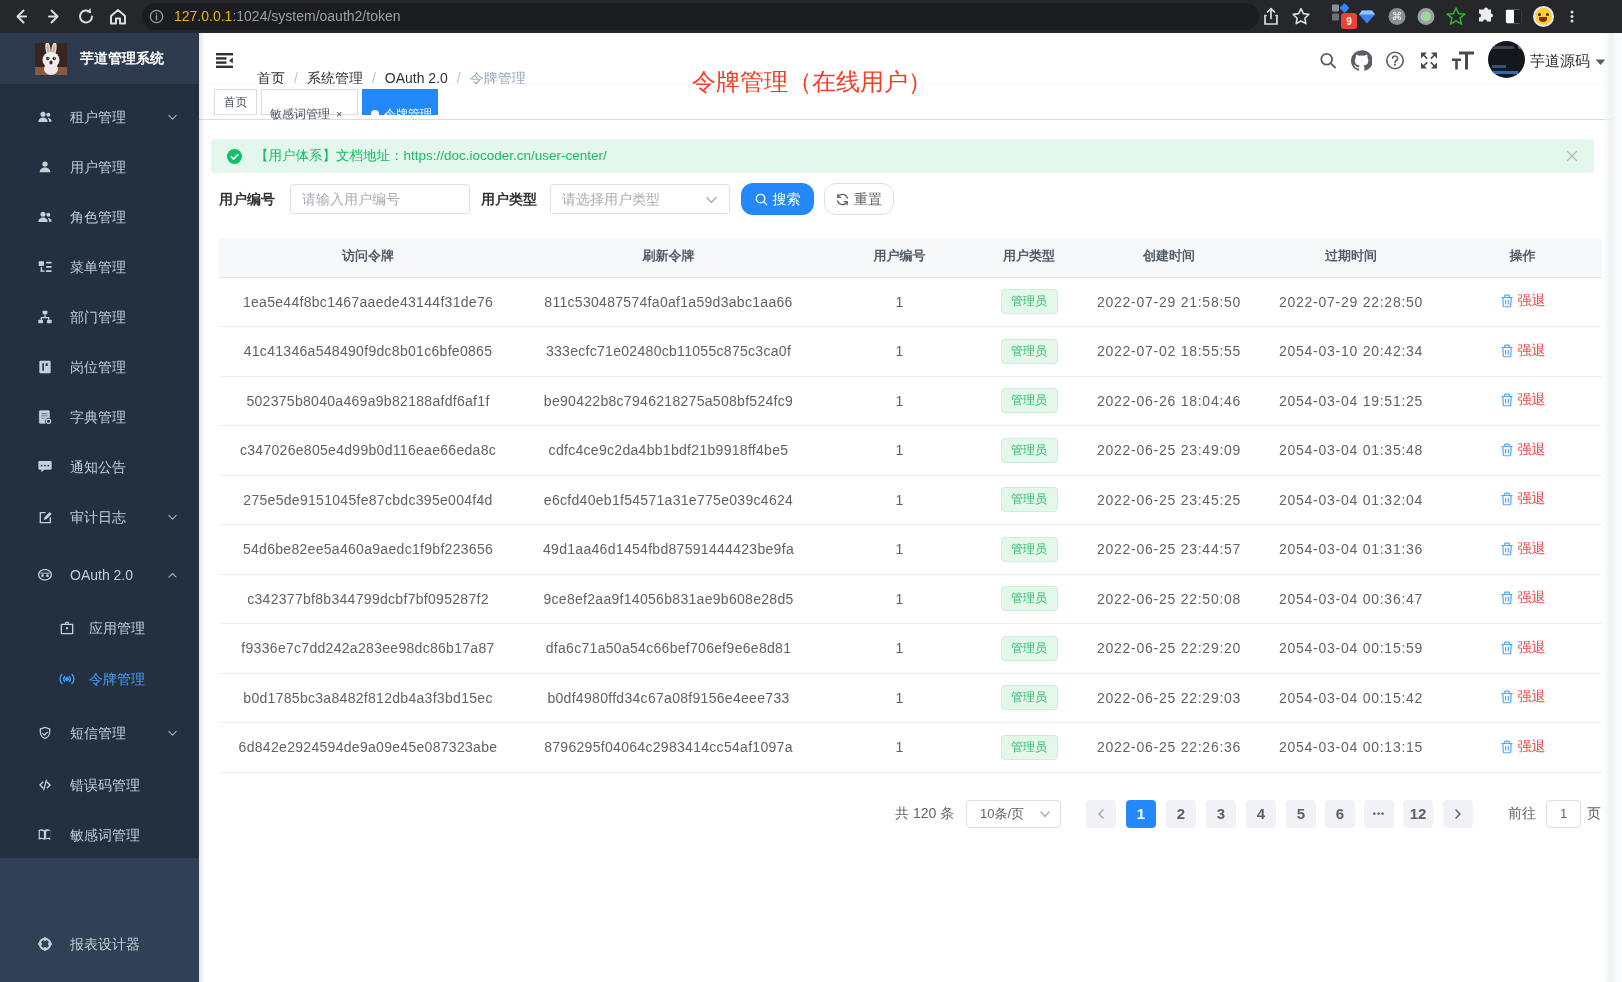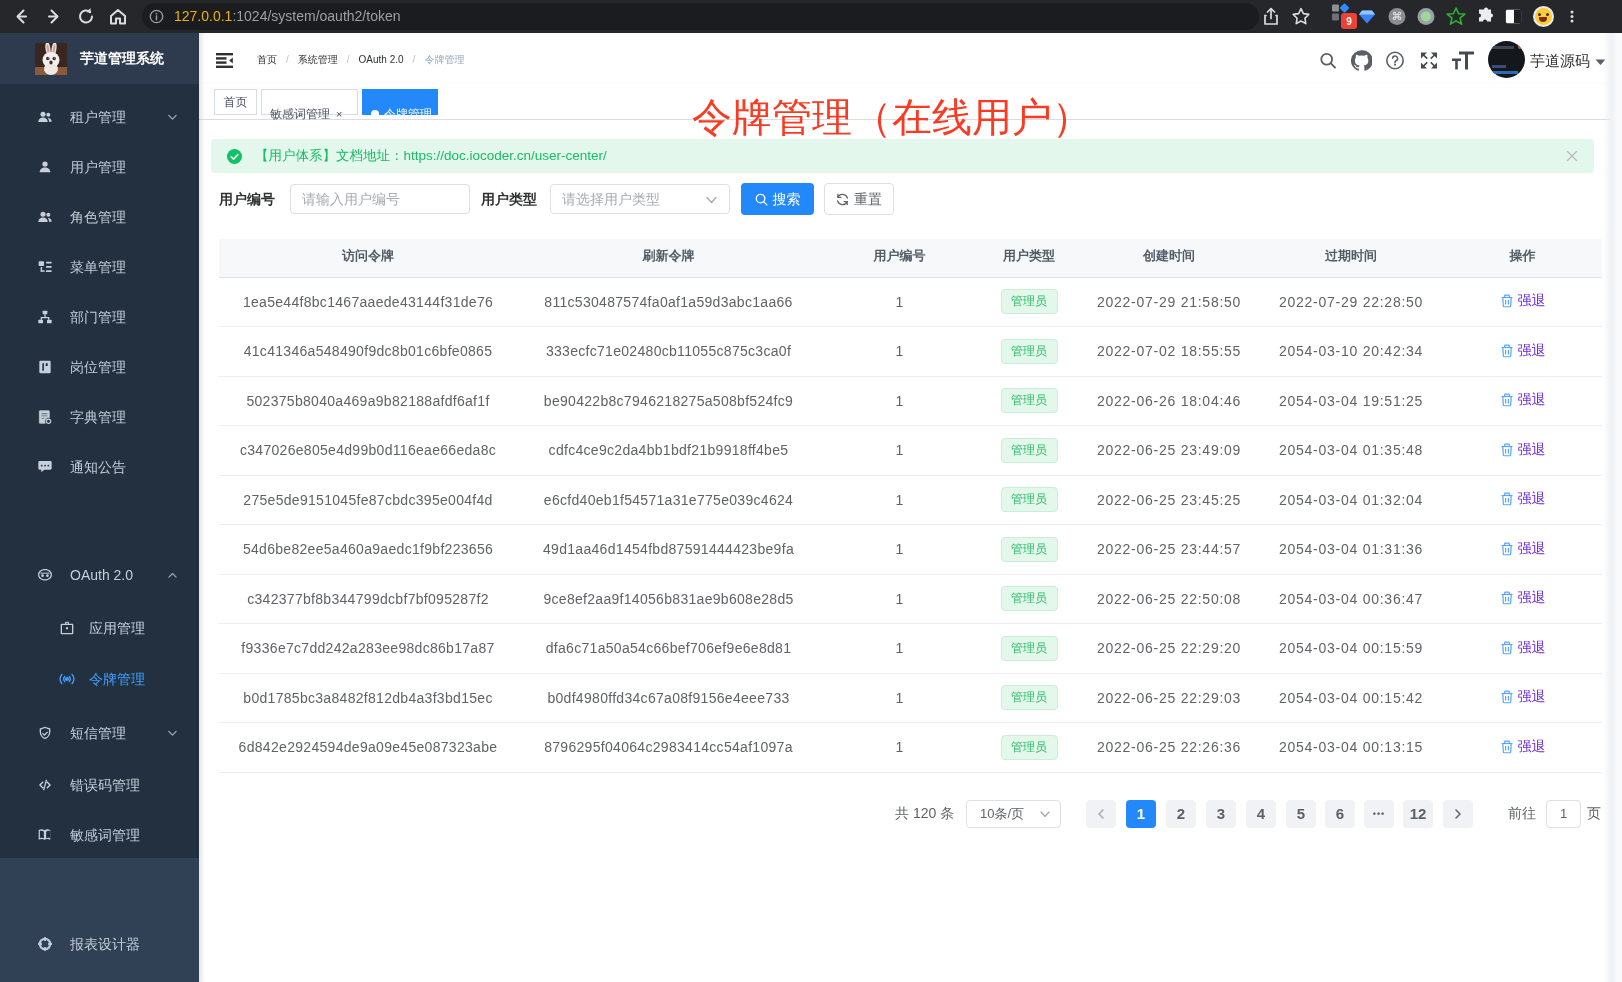--- a/index.html
+++ b/index.html
@@ -23,21 +23,21 @@
 .mi { position:absolute; left:0; width:199px; height:50px; color:#c5ced9; font-size:14px; }
 .mi .txt { position:absolute; left:70px; top:0; line-height:50px; white-space:nowrap; }
 .mi .ico { position:absolute; left:37px; top:17px; width:16px; height:16px; }
 .mi.sub .ico { left:59px; }
 .mi.sub .txt { left:89px; }
 .mi.active { color:#409eff; }
 .mi .arr { position:absolute; right:22px; top:21px; width:9px; height:9px; }
 
 
 .navbar { position:absolute; left:199px; top:33px; width:1423px; height:51px; background:#fff; box-shadow:0 1px 3px rgba(0,21,41,.08); }
-.bc { position:absolute; top:1px; height:51px; line-height:51px; font-size:10px; color:#303133; white-space:nowrap; }
+.bc { position:absolute; top:20px; height:51px; line-height:51px; font-size:14px; color:#303133; white-space:nowrap; }
 .bc .sep { color:#c0c4cc; margin:0 9px; }
 .bc .last { color:#97a8be; }
 .nico { position:absolute; top:2px; height:51px; display:flex; align-items:center; justify-content:center; color:#5a5e66; }
 
 
 .tags { position:absolute; left:199px; top:84px; width:1423px; height:36px; background:#fff; border-bottom:1px solid #d8dce5; box-shadow:0 1px 3px 0 rgba(0,0,0,.08); }
 .tag { position:absolute; top:5px; height:26px; line-height:24px; border:1px solid #d8dce5; background:#fff; color:#495060; font-size:12px; padding:12px 8px; white-space:nowrap; }
 .tag.on { background:#2389fa; border-color:#2389fa; color:#fff; }
 .tag .dot { display:inline-block; width:8px; height:8px; border-radius:50%; background:#fff; margin-right:5px; position:relative; top:0px; }
 .tag .x { display:inline-block; margin-left:6px; font-size:11px; }
@@ -45,40 +45,40 @@
 
 .content { position:absolute; left:199px; top:120px; width:1423px; height:862px; background:#fff; }
 
 .alert { position:absolute; left:12px; top:18.5px; width:1383px; height:34px; background:#e4f7ec; border-radius:4px; }
 .alert .atxt { position:absolute; left:44px; top:0; line-height:34px; font-size:13.5px; color:#16bd63; white-space:nowrap; }
 .alert .atxt a { color:#16bd63; text-decoration:none; }
 .alert .ax { position:absolute; right:17px; top:9px; width:12px; height:12px; color:#a5dbb6; }
 
 .flabel { position:absolute; top:64px; height:30px; line-height:30px; font-size:14px; font-weight:bold; color:#303133; white-space:nowrap; }
 .finput { position:absolute; top:64px; height:30px; border:1px solid #dcdfe6; border-radius:4px; background:#fff; font-size:14px; color:#a8abb2; line-height:28px; padding-left:11px; }
-.fbtn { position:absolute; top:63px; height:32px; line-height:30px; border-radius:4px; font-size:14px; text-align:center; display:flex; align-items:center; justify-content:center; gap:5px; }
+.fbtn { position:absolute; top:63px; height:32px; line-height:30px; border-radius:12px; font-size:14px; text-align:center; display:flex; align-items:center; justify-content:center; gap:5px; }
 
 
 .tbl { position:absolute; left:20px; top:119px; width:1383px; }
 .tbl table { width:1383px; border-collapse:collapse; table-layout:fixed; }
 .tbl th { height:38px; background:#f7f8fa; font-size:13px; font-weight:bold; color:#525b66; text-align:center; border-bottom:1px solid #dfe4ea; padding-bottom:4px; }
 .tbl td { height:49.5px; font-size:14px; color:#606266; text-align:center; border-bottom:1px solid #ebeef5; white-space:nowrap; }
 .tbl td:nth-child(1), .tbl td:nth-child(2) { letter-spacing:0.3px; }
 .tbl td:nth-child(5), .tbl td:nth-child(6) { letter-spacing:0.75px; }
 .gtag { display:inline-block; width:57px; height:25px; line-height:23px; background:#e3f7eb; border:1px solid #c9eed9; border-radius:4px; color:#2ebd6b; font-size:12px; text-align:center; }
-.kick { color:#6d28d9; display:inline-flex; align-items:center; gap:4px; justify-content:center;font-family:Liberation Mono, monospace; }
+.kick { color:#ef4444; display:inline-flex; align-items:center; gap:4px; justify-content:center;font-family:Liberation Mono, monospace; }
 
 
 .pg { position:absolute; top:677px; height:32px; line-height:32px; font-size:14px; color:#606266; white-space:nowrap; }
 .pbtn { position:absolute; top:680px; width:30px; height:28px; line-height:28px; background:#f0f2f5; border-radius:4px; color:#5c6068; font-size:15px; font-weight:600; text-align:center; }
 .pbtn.on { background:#2389fa; color:#fff; }
 .psel { position:absolute; top:680px; width:95px; height:28px; border:1px solid #dcdfe6; border-radius:4px; line-height:26px; font-size:13px; color:#606266; padding-left:13px; }
 .pinp { position:absolute; top:680px; width:35px; height:28px; border:1px solid #dcdfe6; border-radius:4px; line-height:26px; font-size:13px; color:#606266; text-align:center; }
 
-.redtitle { position:absolute; left:692px; top:66px; font-size:40px; color:#f83b22; white-space:nowrap; letter-spacing:0px;margin-top:24px; }
+.redtitle { position:absolute; left:692px; top:66px; font-size:24px; color:#f83b22; white-space:nowrap; letter-spacing:0px; }
 .rsb { position:absolute; left:1603px; top:33px; width:19px; height:949px; background:linear-gradient(to right,rgba(255,255,255,0),#eff1f3 45%,#fafbfc 80%); }
 </style>
 </head>
 <body>
 <div id="app">
   <div class="browser">
     <svg class="bicon" style="left:10px;width:22px;" viewBox="0 0 22 22">
         <path d="M13.5 5 L7.5 11 L13.5 17" fill="none" stroke="#dadce0" stroke-width="2" stroke-linecap="round" stroke-linejoin="round"></path>
         <path d="M8 11 H16" stroke="#dadce0" stroke-width="2" stroke-linecap="round"></path>
       </svg>
@@ -298,20 +298,29 @@
         <svg class="ico" fill="#c6cfda">
           <use href="#i-post"></use>
         </svg>
         <span class="txt">岗位管理</span>
       </div>
     <div class="mi" style="top:409px">
         <svg class="ico" fill="#c6cfda">
           <use href="#i-msg"></use>
         </svg>
         <span class="txt">通知公告</span>
+      </div>
+    <div class="mi" style="top:459px">
+        <svg class="ico" fill="#c6cfda">
+          <use href="#i-log"></use>
+        </svg>
+        <span class="txt">审计日志</span>
+        <svg class="arr" stroke="#9aa5b2">
+          <use href="#i-down"></use>
+        </svg>
       </div>
     <div class="mi" style="top:517px">
         <svg class="ico" fill="#c6cfda">
           <use href="#i-robot"></use>
         </svg>
         <span class="txt">OAuth 2.0</span>
         <svg class="arr" stroke="#9aa5b2">
           <use href="#i-up"></use>
         </svg>
       </div>

